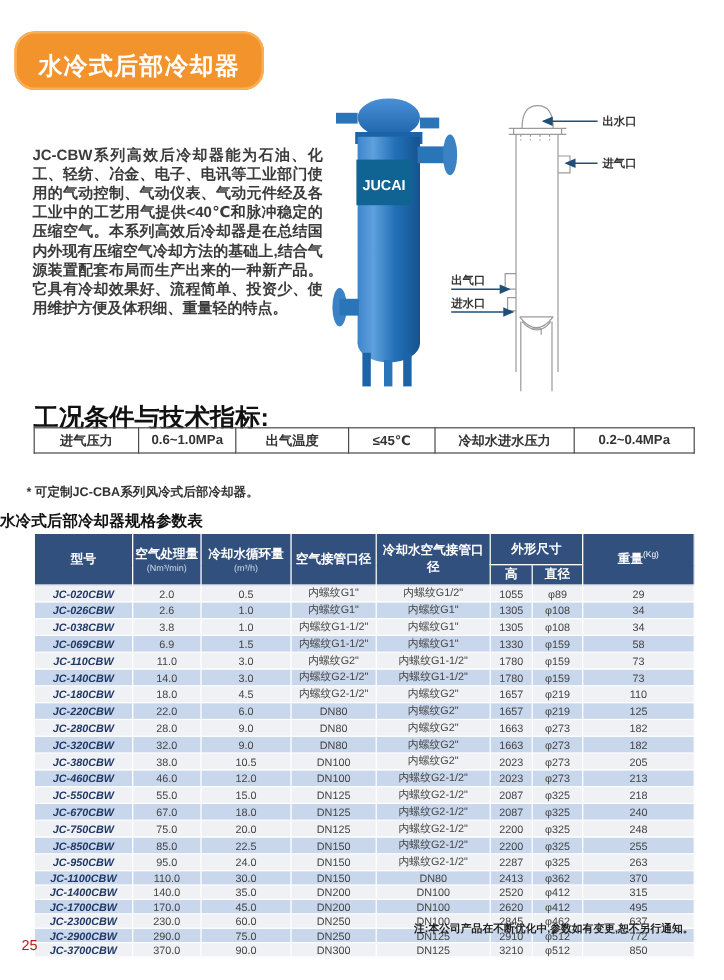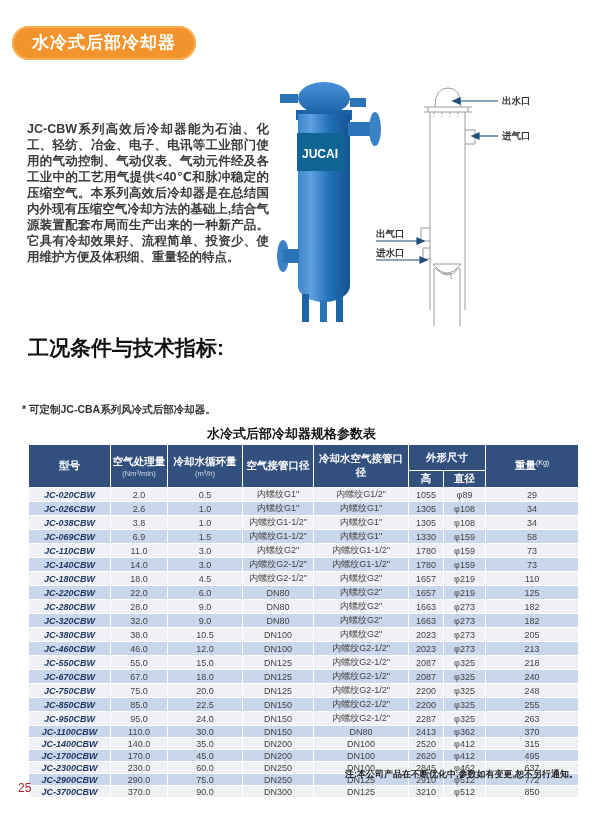--- a/index.html
+++ b/index.html
@@ -10,22 +10,22 @@
     font-family:"Liberation Sans","DejaVu Sans",sans-serif;
     color:#333;
     overflow:hidden;
   }
 
   
   .banner {
     position:absolute; left:12px; top:26px;
     background:#f3932b;
     color:#fff;
-    font-size:17px; font-weight:bold;
-    padding:5px 20px 6px 20px;
+    font-size:20px; font-weight:bold;
+    padding:16px 20px 6px 20px;
     border-radius:17px;
     letter-spacing:1px;
     box-shadow:0 0 0 2px #f8b056 inset;
   }
 
   
   .intro {
     position:absolute; left:27px; top:121px; width:242px;
     font-size:12.5px; line-height:16px;
     font-weight:600;
@@ -54,21 +54,21 @@
     background:#fff;
   }
   .cond-footnote {
     position:absolute; left:22px; top:403px;
     font-size:10.5px; font-weight:600; color:#333;
   }
 
   
   .spec-title {
     position:absolute; left:0; top:425px; width:583px;
-    text-align:center; font-size:13px; font-weight:bold; color:#111;
+    text-align:left; font-size:13px; font-weight:bold; color:#111;
   }
   .spec-table {
     position:absolute; left:28px; top:444px; width:550px;
     font-size:9px;
   }
   .spec-table th {
     background:#32507e; color:#fff;
     font-size:10.5px; font-weight:bold;
     border:1px solid #fff;
     text-align:center; vertical-align:middle;
@@ -202,20 +202,28 @@
 <table class="cond-table">
   <colgroup>
     <col style="width:87px">
       <col style="width:81px">
       <col style="width:94px">
     <col style="width:72px">
       <col style="width:116px">
       <col style="width:100px">
   </colgroup>
   <tbody>
+      <tr>
+        <td>进气压力</td>
+        <td>0.6~1.0MPa</td>
+        <td>出气温度</td>
+        <td>≤45℃</td>
+        <td>冷却水进水压力</td>
+        <td>0.2~0.4MPa</td>
+      </tr>
     </tbody>
 </table>
 
 <div class="cond-footnote">* 可定制JC-CBA系列风冷式后部冷却器。</div>
 
 <div class="spec-title">水冷式后部冷却器规格参数表</div>
 
 <table class="spec-table">
   <colgroup>
     <col style="width:82px">

